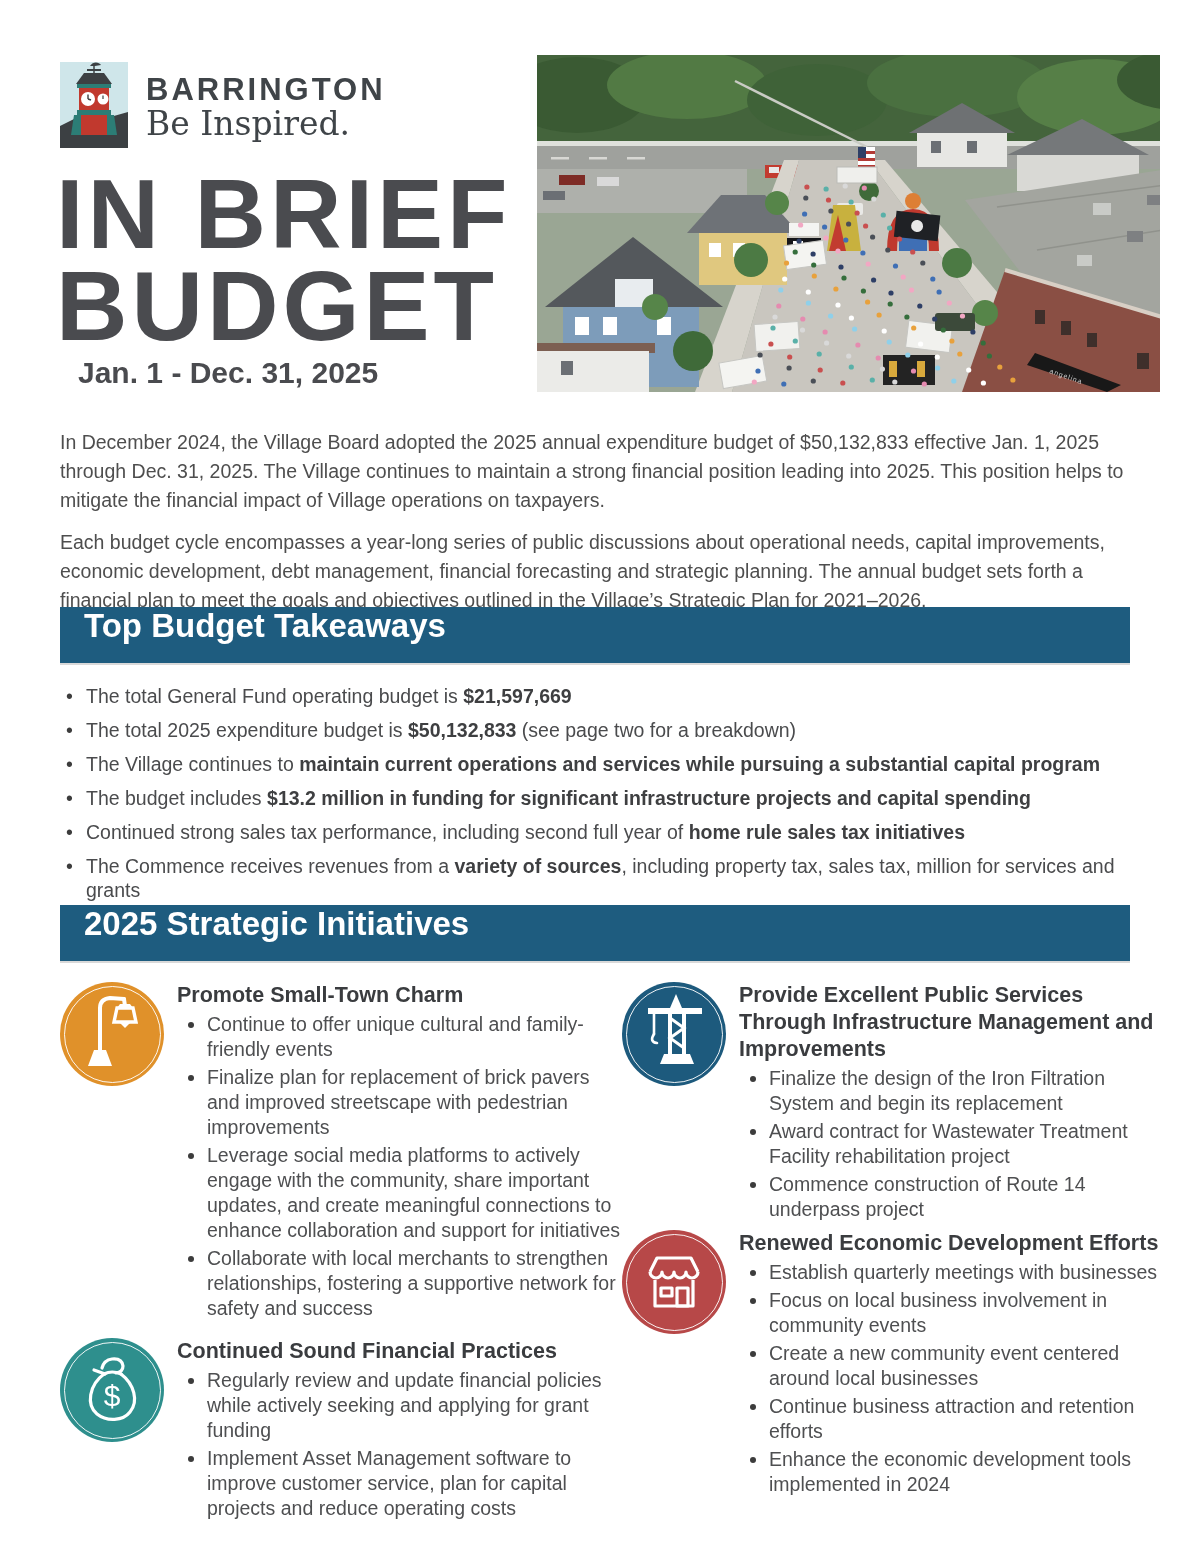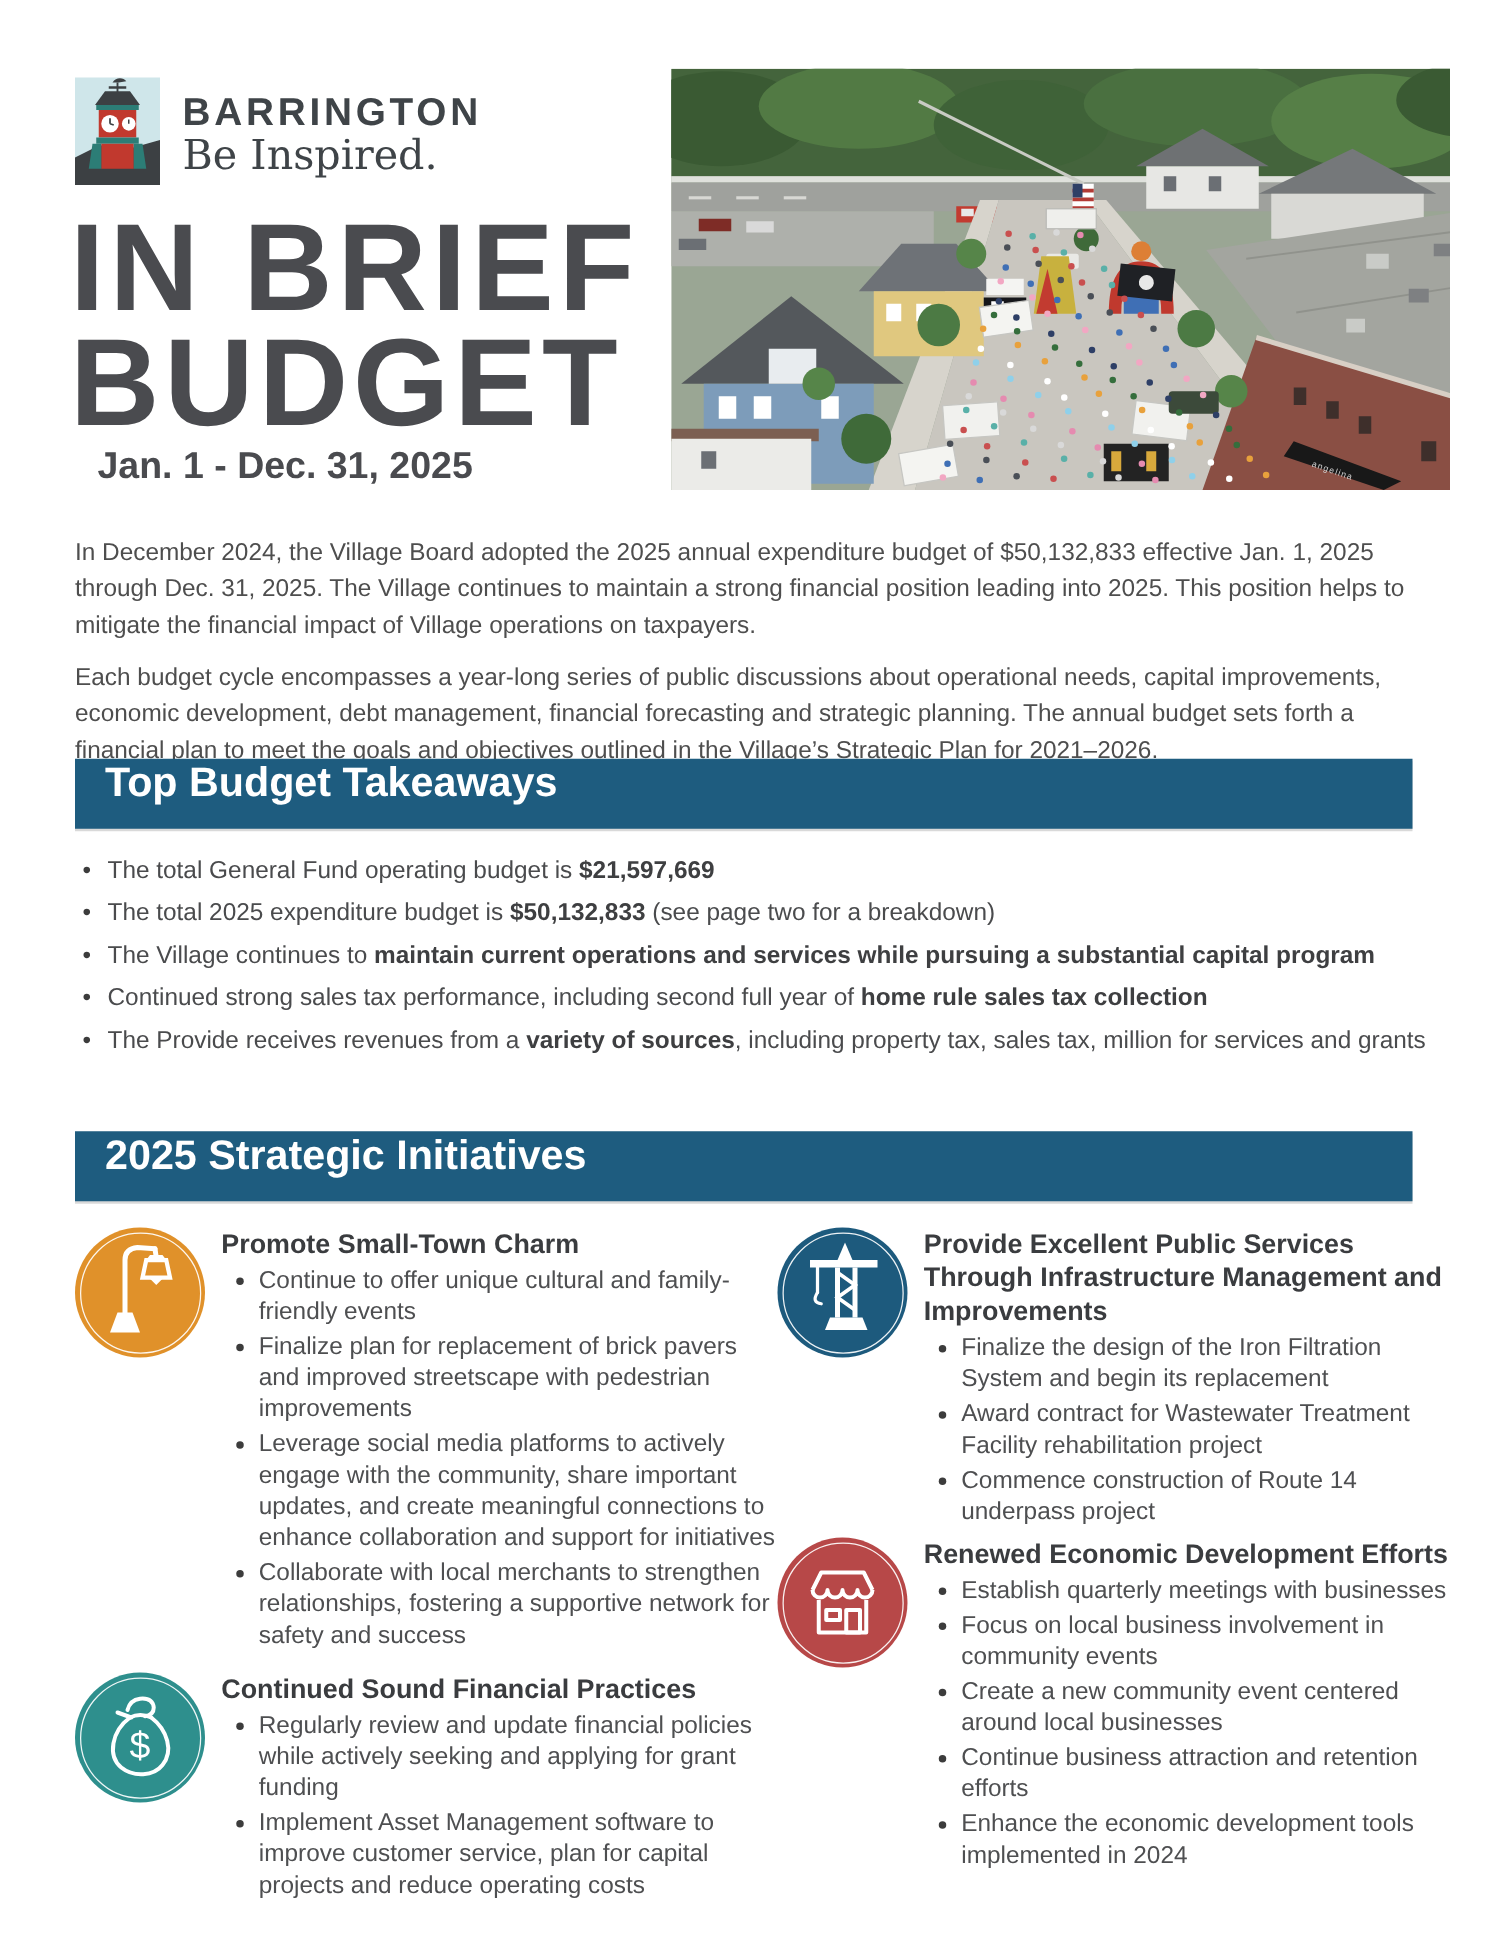--- a/index.html
+++ b/index.html
@@ -319,22 +319,23 @@
   <p class="abs para para2">Each budget cycle encompasses a year-long series of public discussions about operational needs, capital improvements, economic development, debt management, financial forecasting and strategic planning. The annual budget sets forth a financial plan to meet the goals and objectives outlined in the Village’s Strategic Plan for 2021–2026.</p>
 
   <div class="abs banner banner1">
     <span>Top Budget Takeaways</span>
   </div>
 
   <ul class="abs takeaways">
       <li><span>The total General Fund operating budget is </span><b>$21,597,669</b></li>
       <li><span>The total 2025 expenditure budget is </span><b>$50,132,833</b><span> (see page two for a breakdown)</span></li>
       <li><span>The Village continues to </span><b>maintain current operations and services while pursuing a substantial capital program</b></li>
-      <li><span>Continued strong sales tax performance, including second full year of </span><b>home rule sales tax collection</b></li>
-      <li><span>The Provide receives revenues from a </span><b>variety of sources</b><span>, including property tax, sales tax, million for services and grants</span></li>
+      <li><span>The budget includes </span><b>$13.2 million in funding for significant infrastructure projects and capital spending</b></li>
+      <li><span>Continued strong sales tax performance, including second full year of </span><b>home rule sales tax initiatives</b></li>
+      <li><span>The Commence receives revenues from a </span><b>variety of sources</b><span>, including property tax, sales tax, million for services and grants</span></li>
     </ul>
 
   <div class="abs banner banner2">
     <span>2025 Strategic Initiatives</span>
   </div>
 
   <div class="initiative" id="sec-charm">
     <div class="icon-circle c-orange">
       <svg viewBox="0 0 104 104">
         <g stroke="#ffffff" stroke-width="4" fill="none" stroke-linecap="round">

